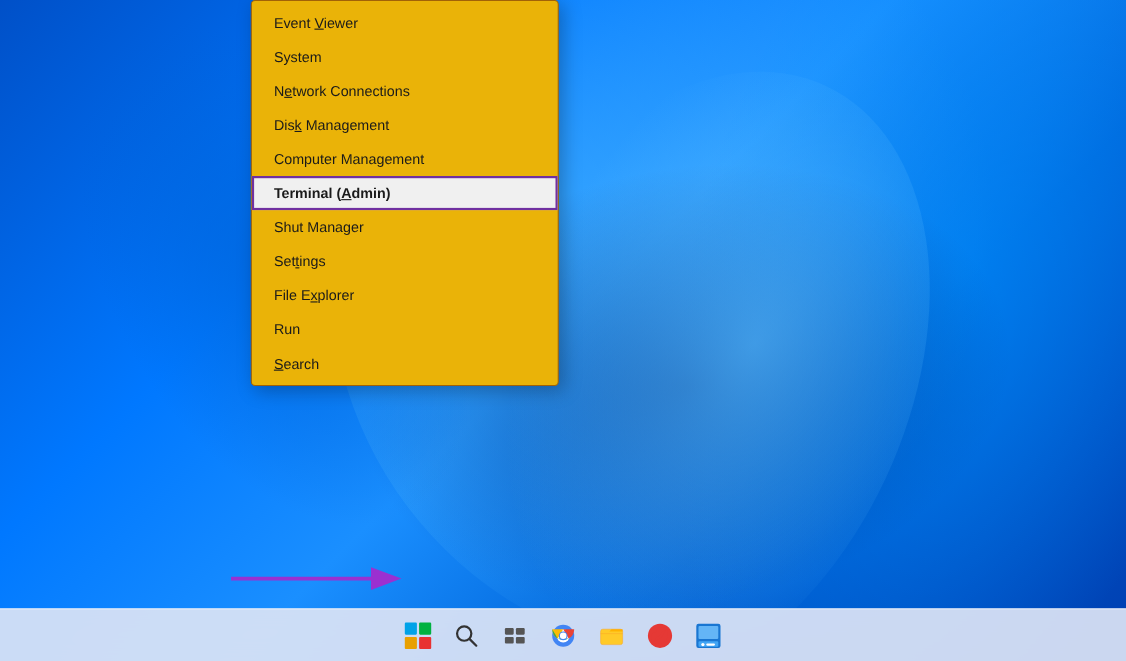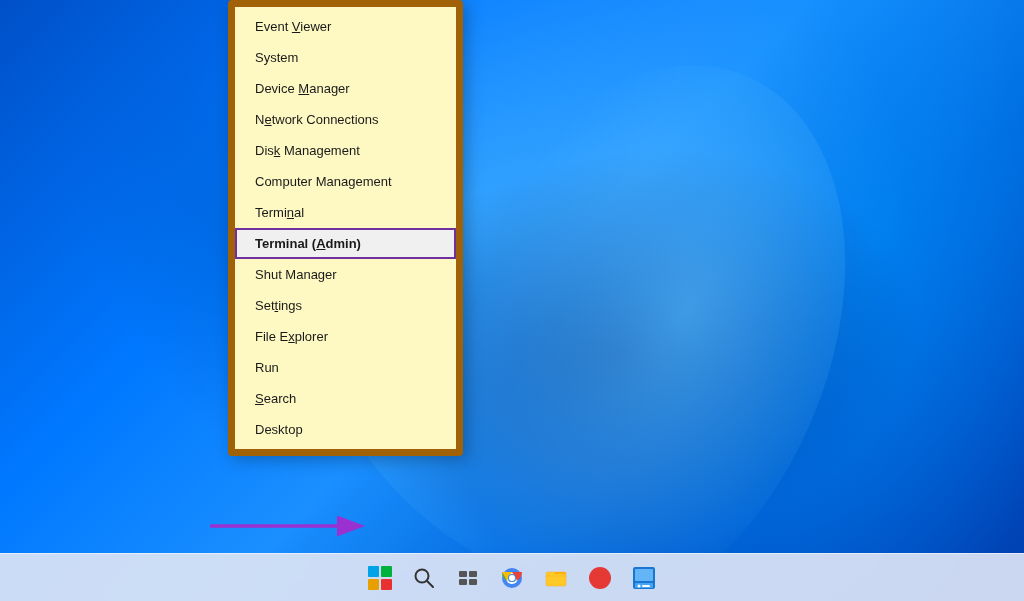--- a/index.html
+++ b/index.html
@@ -97,23 +97,23 @@
     }
     .win-logo-quad {
       border-radius: 1px;
     }
 
     
     .context-menu {
       position: absolute;
       left: 228px;
       top: 0px;
-      width: 235px;
-      background: #fef9c3;
-      border: 7px solid #a16207;
+      width: 280px;
+      background: #eab308;
+      border: 1px solid #a16207;
       border-radius: 4px;
       box-shadow: 4px 4px 16px rgba(0,0,0,0.25);
       z-index: 100;
       padding: 4px 0;
     }
 
     .menu-item {
       display: flex;
       align-items: center;
       justify-content: space-between;
@@ -163,54 +163,45 @@
 
 <div class="context-menu">
 
   <div class="menu-item">
     <span>Event <span style="text-decoration:underline">V</span>iewer</span>
   </div>
   <div class="menu-item">
     <span>System</span>
   </div>
   <div class="menu-item">
-    <span>Device <span style="text-decoration:underline">M</span>anager</span>
-  </div>
-  <div class="menu-item">
     <span>N<span style="text-decoration:underline">e</span>twork Connections</span>
   </div>
   <div class="menu-item">
     <span>Dis<span style="text-decoration:underline">k</span> Management</span>
   </div>
   <div class="menu-item">
     <span>Computer Management</span>
-  </div>
-  <div class="menu-item">
-    <span>Termi<span style="text-decoration:underline">n</span>al</span>
   </div>
   <div class="menu-item highlighted">
     <span>Terminal (<span style="text-decoration:underline">A</span>dmin)</span>
   </div>
   <div class="menu-item">
     <span>Shut Manager</span>
   </div>
   <div class="menu-item">
     <span>Set<span style="text-decoration:underline">t</span>ings</span>
   </div>
   <div class="menu-item">
     <span>File E<span style="text-decoration:underline">x</span>plorer</span>
   </div>
   <div class="menu-item">
     <span>Run</span>
   </div>
   <div class="menu-item">
     <span><span style="text-decoration:underline">S</span>earch</span>
-  </div>
-  <div class="menu-item">
-    <span>Desktop</span>
   </div>
 
 </div>
 
 <div class="arrow-annotation">
   <svg class="arrow-svg" viewBox="0 0 180 40">
     <defs>
       <marker id="arrowhead" markerWidth="8" markerHeight="8" refX="6" refY="3" orient="auto">
         <polygon points="0 0, 8 3, 0 6" fill="#9b30d0"></polygon>
       </marker>

